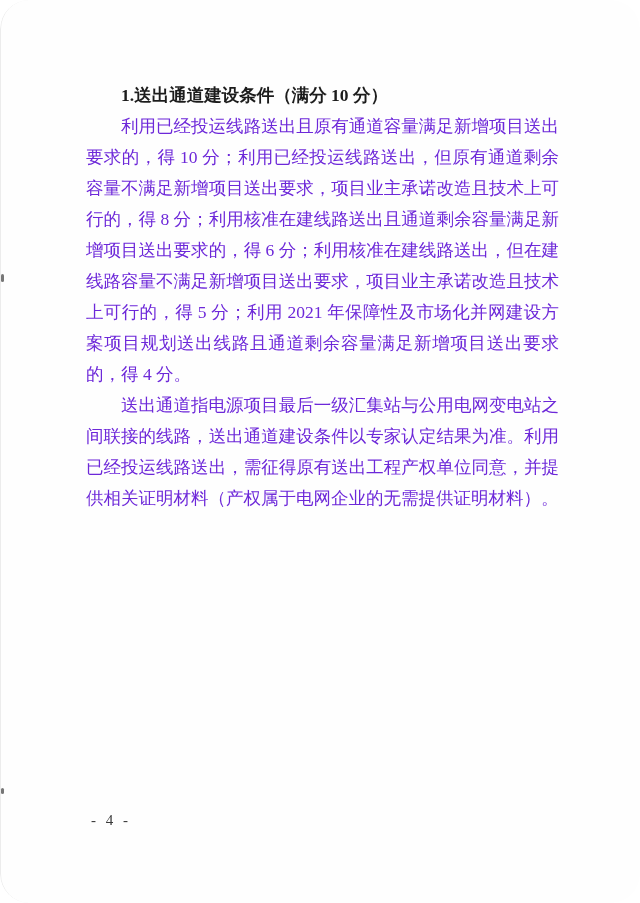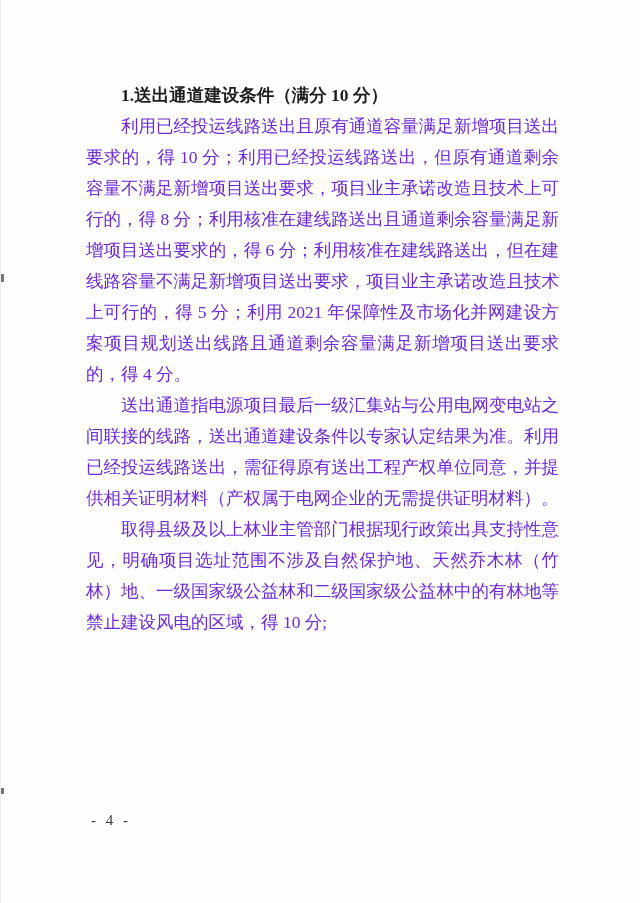--- a/index.html
+++ b/index.html
@@ -1,15 +1,15 @@
 <!DOCTYPE html>
 <html><head>
 <meta charset="utf-8">
 <style>
-  * { box-sizing: border-box; }
+  * { box-sizing: border-box; border-radius: 29px; }
   html, body { margin: 0; padding: 0; }
   body {
     width: 640px;
     height: 903px;
     background: #ffffff;
     font-family: "Liberation Serif", "DejaVu Serif", serif;
     color: #262626;
     overflow: hidden;
   }
   .page {
@@ -72,20 +72,19 @@
 
   <div class="content">
 
     <h3 class="heading">1.送出通道建设条件（满分 10 分）</h3>
 
     <p class="para">利用已经投运线路送出且原有通道容量满足新增项目送出要求的，得 10 分；利用已经投运线路送出，但原有通道剩余容量不满足新增项目送出要求，项目业主承诺改造且技术上可行的，得 8 分；利用核准在建线路送出且通道剩余容量满足新增项目送出要求的，得 6 分；利用核准在建线路送出，但在建线路容量不满足新增项目送出要求，项目业主承诺改造且技术上可行的，得 5 分；利用 2021 年保障性及市场化并网建设方案项目规划送出线路且通道剩余容量满足新增项目送出要求的，得 4 分。</p>
 
     <p class="para">送出通道指电源项目最后一级汇集站与公用电网变电站之间联接的线路，送出通道建设条件以专家认定结果为准。利用已经投运线路送出，需征得原有送出工程产权单位同意，并提供相关证明材料（产权属于电网企业的无需提供证明材料）。</p>
 
 
-    <p class="para">取得县级及以上林业主管部门根据现行政策出具支持性意见，明确项目选址范围不涉及自然保护地、天然乔木林（竹林）地、一级国家级公益林和二级国家级公益林中的有林地等禁止建设风电的区域，得 10 分;</p>
 
 
   </div>
 
   <div class="page-number">- 4 -</div>
 
 </div>
 
 </body></html>

